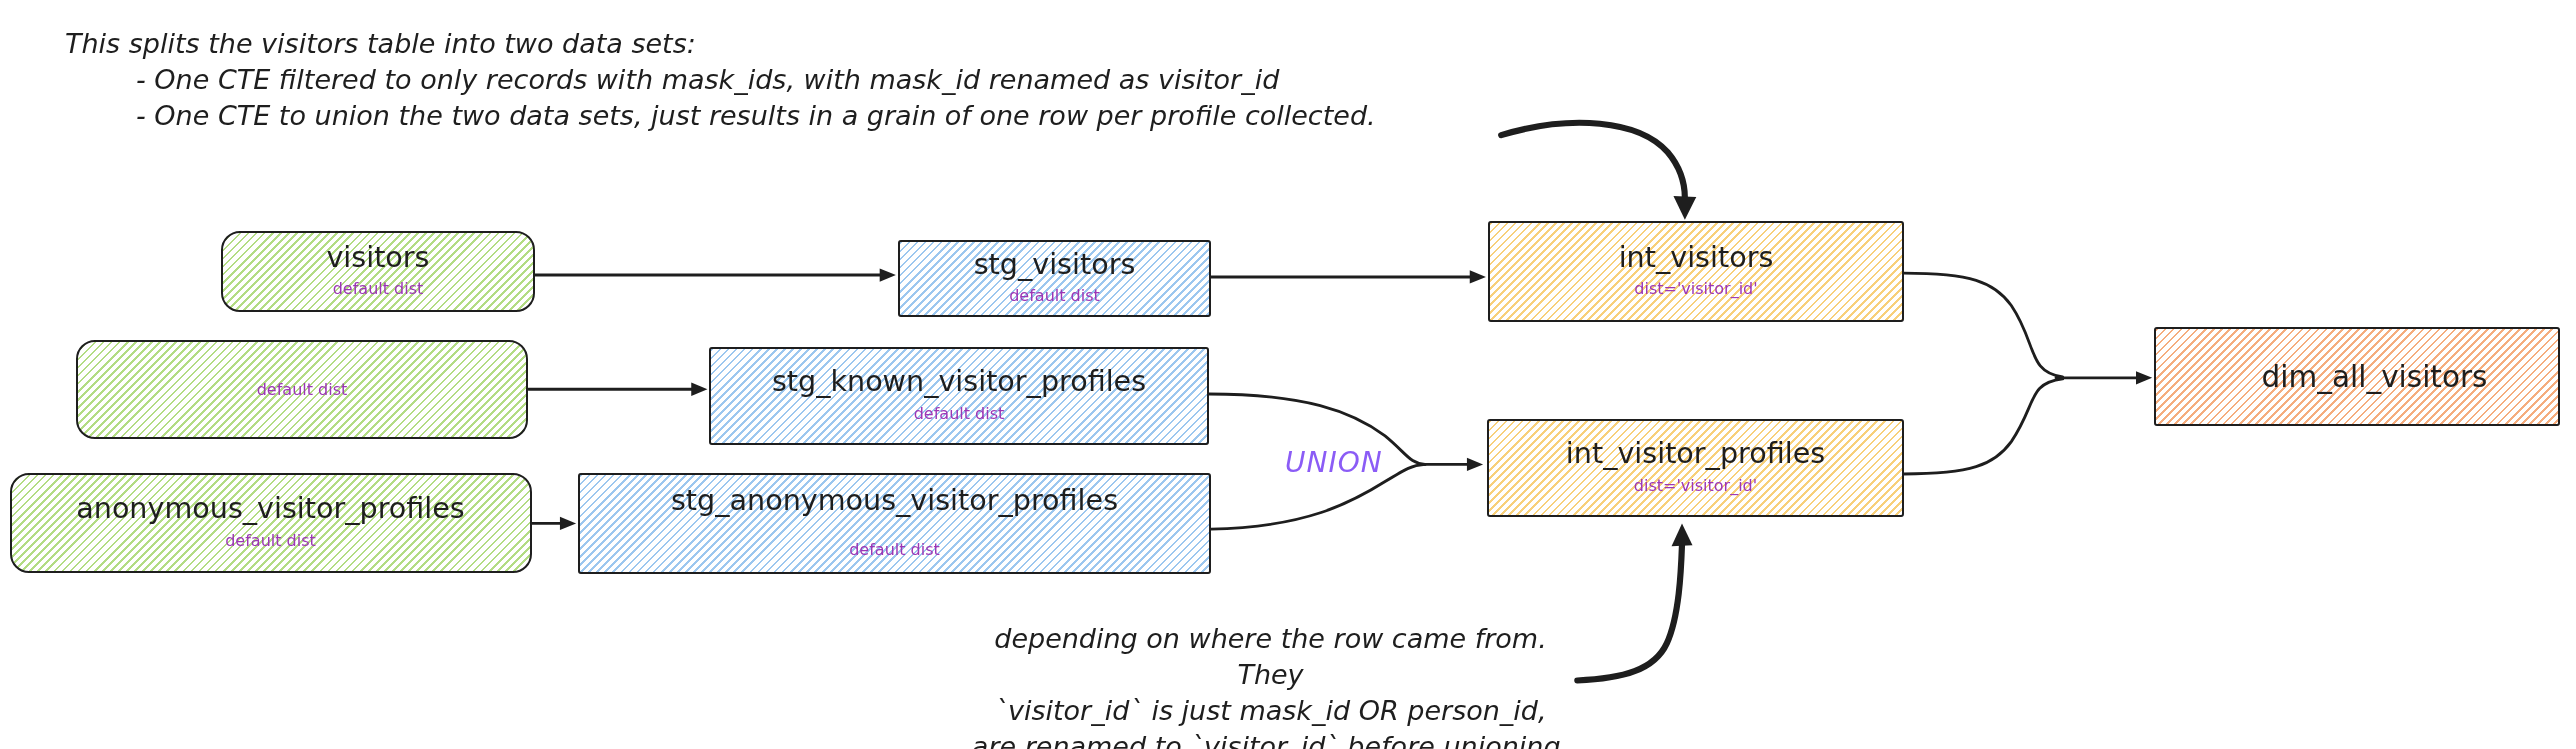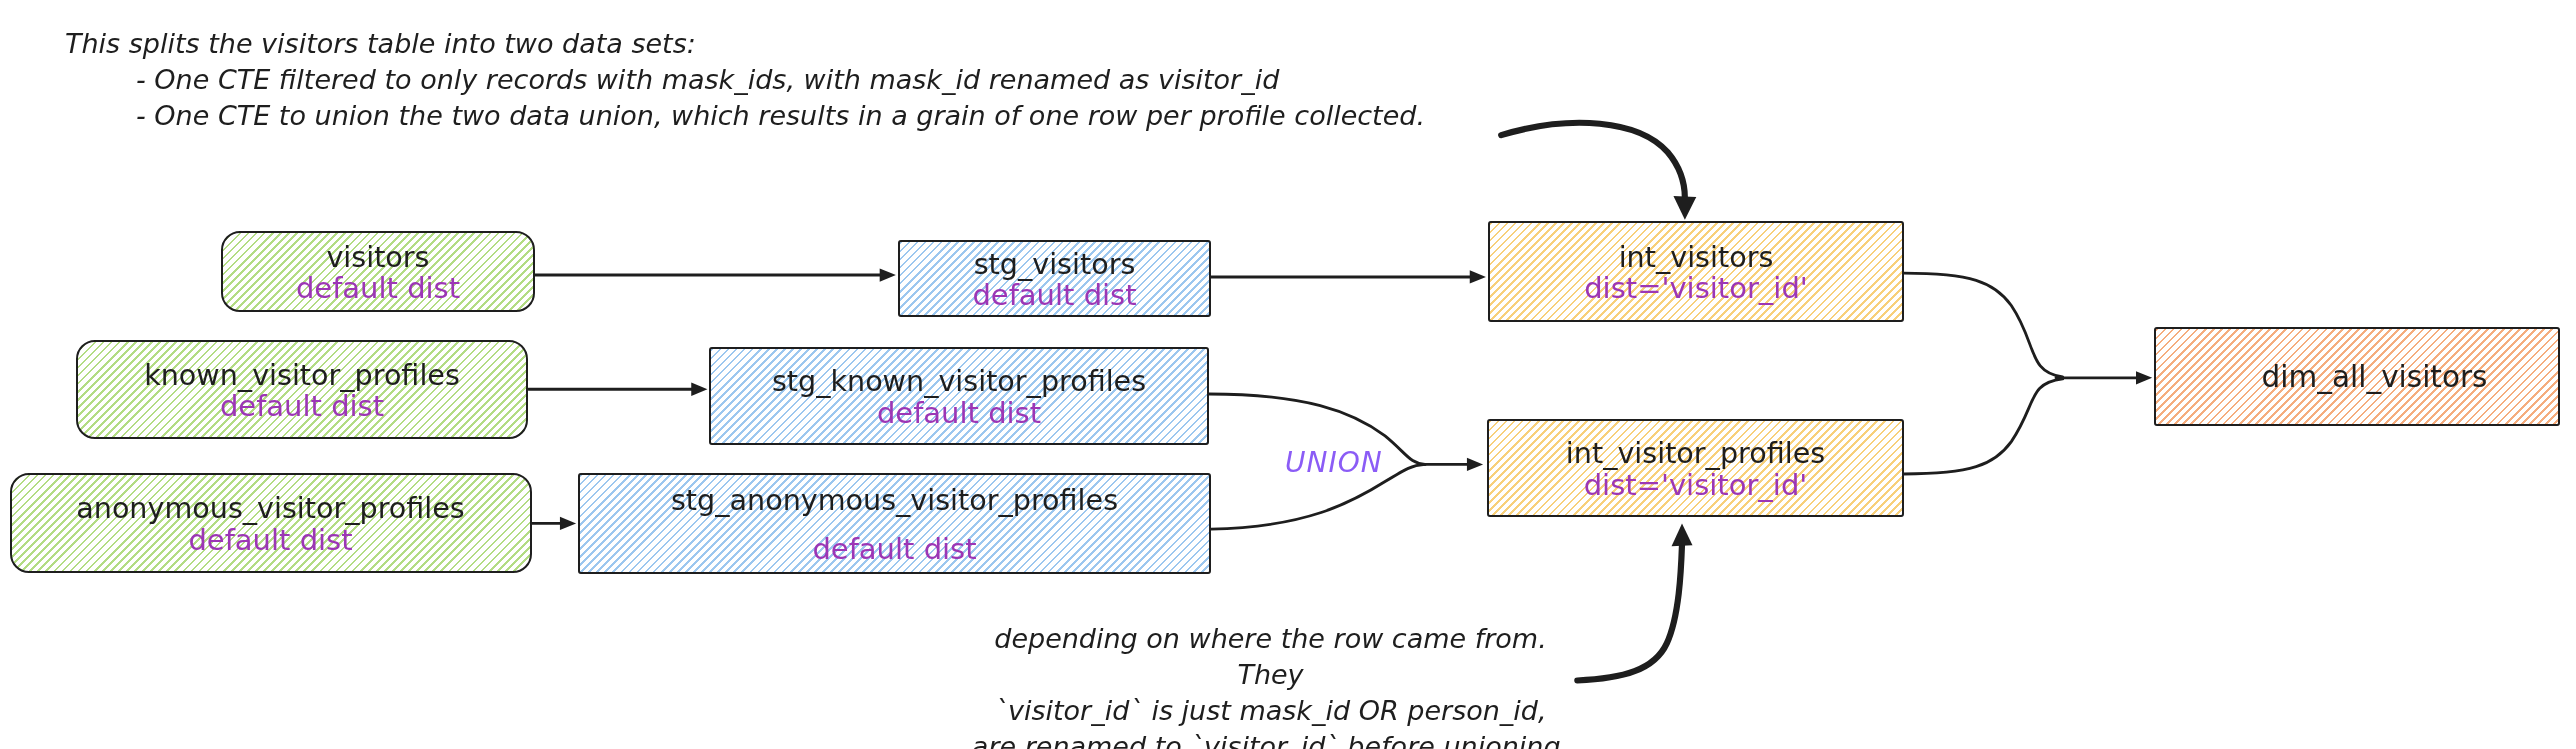--- a/index.html
+++ b/index.html
@@ -12,21 +12,21 @@
     position:absolute;box-sizing:border-box;
     border:2.4px solid #1e1e1e;border-radius:2.9px;
     display:flex;flex-direction:column;align-items:center;justify-content:center;
     gap:2.9px;background-color:#ffffff;
   }
   .hatch-green {background-image:repeating-linear-gradient(135deg,#b3dc84 0 1.9px,rgba(0,0,0,0) 1.9px 5.7px);border-radius:19px;}
   .hatch-blue  {background-image:repeating-linear-gradient(135deg,#9cc7ef 0 1.9px,rgba(0,0,0,0) 1.9px 5.7px);}
   .hatch-yellow{background-image:repeating-linear-gradient(135deg,#f8d07a 0 1.9px,rgba(0,0,0,0) 1.9px 5.7px);}
   .hatch-orange{background-image:repeating-linear-gradient(135deg,#f5ad7e 0 1.9px,rgba(0,0,0,0) 1.9px 5.7px);}
   .node-title{font-size:28.6px;line-height:32px;color:#1e1e1e;white-space:nowrap;}
-  .node-sub{font-size:29px;line-height:27px;color:#9c36b5;white-space:nowrap;}
+  .node-sub{font-size:16px;line-height:27px;color:#9c36b5;white-space:nowrap;}
 
   #node-visitors                      {left:221px; top:231px; width:314px; height:81px;}
   #node-stg-visitors                  {left:898px; top:240px; width:313px; height:77px;}
   #node-int-visitors                  {left:1488px;top:221px; width:416px; height:101px;}
   #node-known-visitor-profiles        {left:76px;  top:340px; width:452px; height:99px;}
   #node-stg-known-visitor-profiles    {left:709px; top:347px; width:500px; height:98px;}
   #node-anonymous-visitor-profiles    {left:9.5px;  top:473px; width:522px; height:100px;}
   #node-stg-anonymous-visitor-profiles{left:578px; top:473px; width:633px; height:101px;gap:20px;}
   #node-int-visitor-profiles          {left:1487px;top:419px; width:417px; height:98px;}
   #node-dim-all-visitors              {left:2154px;top:327px; width:406px; height:99px;padding-left:35px;}
@@ -48,21 +48,21 @@
   #edges polygon{fill:#1e1e1e;}
 </style>
 </head>
 <body>
 
 <div class="canvas">
 
   <div class="note" id="note-top">
     <div>This splits the visitors table into two data sets:</div>
     <div class="bullet">- One CTE filtered to only records with mask_ids, with mask_id renamed as visitor_id</div>
-    <div class="bullet">- One CTE to union the two data union, which results in a grain of one row per profile collected.</div>
+    <div class="bullet">- One CTE to union the two data sets, just results in a grain of one row per profile collected.</div>
   </div>
 
   <div class="note" id="note-bottom">
     <div>depending on where the row came from. They</div>
     <div>`visitor_id` is just mask_id OR person_id,</div>
     <div>are renamed to `visitor_id` before unioning.</div>
   </div>
 
   <div id="union-label">UNION</div>
 
@@ -111,21 +111,20 @@
       <path class="thick" d="M1657,715 C1705,713 1738,704 1751,676 C1764,648 1766,600 1767,572"></path>
       <polygon points="1767,550 1756,574 1778,573"></polygon>
     </g>
   </svg>
 
   <div class="node hatch-green" id="node-visitors">
     <div class="node-title">visitors</div>
     <div class="node-sub">default dist</div>
   </div>
   <div class="node hatch-green" id="node-known-visitor-profiles">
-    <div class="node-title">known_visitor_profiles</div>
     <div class="node-sub">default dist</div>
   </div>
   <div class="node hatch-green" id="node-anonymous-visitor-profiles">
     <div class="node-title">anonymous_visitor_profiles</div>
     <div class="node-sub">default dist</div>
   </div>
 
   <div class="node hatch-blue" id="node-stg-visitors">
     <div class="node-title">stg_visitors</div>
     <div class="node-sub">default dist</div>

